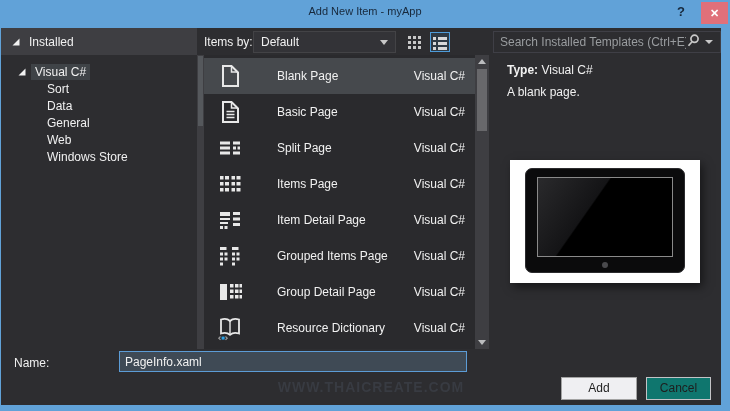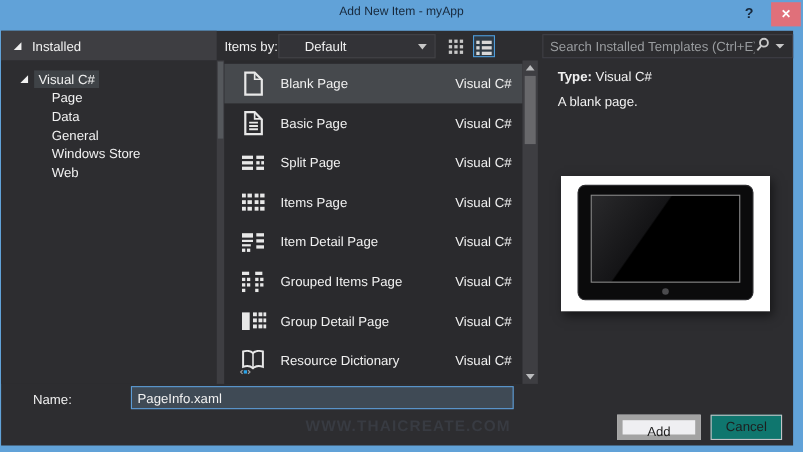--- a/index.html
+++ b/index.html
@@ -11,21 +11,21 @@
   .title { position:absolute; left:0; right:0; top:5px; text-align:center; color:#17283B; font-size:11px; }
   .help-btn { position:absolute; right:40px; top:4px; width:18px; height:20px; text-align:center; color:#17283B; font-size:13px; font-weight:bold; cursor:default; }
   .close-btn { position:absolute; right:2px; top:2px; width:27px; height:22px; background:#E0707A; color:#FFFFFF; font-size:11px; text-align:center; line-height:22px; font-weight:bold; }
 
   .body { position:absolute; left:1px; top:28px; width:720px; height:377px; background:#2D2D30; }
 
   
   .installed-header { position:absolute; left:0; top:0; width:196px; height:27px; background:#3E3E42; display:flex; align-items:center; }
   .installed-header .glyph { margin:0 8px 0 10px; }
   .sortby-label { position:absolute; left:203px; top:7px; color:#F1F1F1; }
-  .sort-dropdown { position:absolute; left:252px; top:3px; width:143px; height:22px; background:#333337; border:1px solid #434346; line-height:20px; padding-left:23px; color:#F1F1F1; }
+  .sort-dropdown { position:absolute; left:252px; top:3px; width:143px; height:22px; background:#333337; border:1px solid #434346; line-height:20px; padding-left:7px; color:#F1F1F1; }
   .sort-caret { position:absolute; right:7px; top:8px; width:0; height:0; border-left:4px solid transparent; border-right:4px solid transparent; border-top:5px solid #C8C8C8; }
   .view-icon { position:absolute; top:4px; width:20px; height:20px; display:flex; align-items:center; justify-content:center; }
   .view-grid { left:404px; }
   .view-list { left:429px; border:1px solid #4E9CDA; background:#2F3A44; }
   .searchbox { position:absolute; left:492px; top:3px; width:228px; height:22px; background:#2D2D30; border:1px solid #3F3F46; display:flex; align-items:center; }
   .searchbox input { flex:1; background:transparent; border:none; outline:none; color:#F1F1F1; font:12px "Liberation Sans",sans-serif; padding-left:6px; }
   .searchbox input::placeholder { color:#999C9F; }
   .search-caret { width:0; height:0; border-left:4px solid transparent; border-right:4px solid transparent; border-top:4px solid #C8C8C8; margin:0 7px 0 4px; }
 
   
@@ -36,44 +36,44 @@
   .tree-child { height:17px; line-height:17px; padding-left:46px; cursor:default; }
   .tree-gap { height:9px; }
   .sidebar-scrollbar { position:absolute; left:196px; top:27px; width:7px; height:294px; background:#3E3E42; }
   .sidebar-scrollbar .thumb { position:absolute; left:1px; top:1px; width:5px; height:70px; background:#55585C; }
 
   
   .template-list { position:absolute; left:203px; top:27px; width:271px; height:294px; background:#2A2A2D; padding-top:3px; }
   .tpl-row { display:flex; align-items:center; height:36px; }
   .tpl-row.selected { background:#46494D; }
   .tpl-icon { width:26px; height:26px; margin-left:13px; display:inline-flex; }
-  .tpl-name { margin-left:12px; flex:1; }
+  .tpl-name { margin-left:34px; flex:1; }
   .tpl-lang { margin-right:10px; }
 
   .list-scrollbar { position:absolute; left:474px; top:27px; width:14px; height:294px; background:#3E3E42; }
   .list-scrollbar .arrow-up { position:absolute; top:4px; left:3px; width:0; height:0; border-left:4px solid transparent; border-right:4px solid transparent; border-bottom:5px solid #BBBCBE; }
   .list-scrollbar .arrow-down { position:absolute; bottom:4px; left:3px; width:0; height:0; border-left:4px solid transparent; border-right:4px solid transparent; border-top:5px solid #BBBCBE; }
   .list-scrollbar .thumb { position:absolute; top:14px; left:2px; width:10px; height:62px; background:#68686B; }
 
   
   .details { position:absolute; left:488px; top:27px; width:184px; height:294px; }
   .type-row { position:absolute; left:18px; top:8px; }
   .type-row b { font-weight:bold; }
   .desc { position:absolute; left:18px; top:30px; }
   .preview-card { position:absolute; left:21px; top:105px; width:190px; height:123px; background:#FFFFFF; box-shadow:3px 4px 9px rgba(0,0,0,0.5); }
   .tablet { position:absolute; left:15px; top:8px; width:160px; height:105px; background:#0B0B0C; border:1px solid #2B2B2E; border-radius:7px; }
   .tablet-screen { position:absolute; left:11px; top:8px; right:11px; bottom:15px; border:1px solid #8A8A8A; background:linear-gradient(125deg, #2A2A2C 0%, #141416 38%, #000000 39%, #000000 100%); }
   .tablet-home { position:absolute; left:50%; bottom:4px; width:6px; height:6px; margin-left:-3px; border-radius:50%; background:#4A4A4D; }
 
   
-  .name-label { position:absolute; left:13px; top:328px;margin-left:16px; }
+  .name-label { position:absolute; left:13px; top:328px; }
   .name-input { position:absolute; left:118px; top:323px; width:348px; height:21px; background:#3F4A55; border:1px solid #5C9CD6; color:#F1F1F1; font:12px "Liberation Sans",sans-serif; padding-left:5px; outline:none; }
   .watermark { position:absolute; left:270px; top:351px; width:200px; text-align:center; color:#383B42; font-weight:bold; font-size:14px; letter-spacing:1px; }
   .btn { position:absolute; top:349px; height:23px; font:12px "Liberation Sans",sans-serif; color:#1E1E1E; text-align:center; line-height:21px; cursor:default; }
-  .btn-add { left:560px; width:76px; background:#EFEFF2; border:5px solid #a3a3a3; }
+  .btn-add { left:560px; width:76px; background:#EFEFF2; border:1px solid #a3a3a3; }
   .btn-cancel { left:645px; width:65px; background:#0f766e; border:1px solid #C3C3C6; }
 
   .glyph svg, .tpl-icon svg, .view-icon svg { display:block; }
 </style>
 </head>
 <body>
 
 <div class="window">
 
   <div class="titlebar">
@@ -140,25 +140,25 @@
 
     <div class="sidebar" id="sidebar-tree">
         <div class="tree-node selected">
           <span class="glyph">
             <svg width="10" height="10">
               <path d="M8.5 1.5v7h-7z" fill="#F1F1F1"></path>
             </svg>
           </span>
           <span class="lbl">Visual C#</span>
         </div>
-        <div class="tree-child">Page</div>
+        <div class="tree-child">Sort</div>
         <div class="tree-child">Data</div>
         <div class="tree-child">General</div>
+        <div class="tree-child">Web</div>
         <div class="tree-child">Windows Store</div>
-        <div class="tree-child">Web</div>
         <div class="tree-gap"></div>
       </div>
     <div class="sidebar-scrollbar">
       <div class="thumb"></div>
     </div>
 
     <div class="template-list" id="template-list">
         <div class="tpl-row selected">
           <span class="tpl-icon">
             <svg width="26" height="26" viewBox="0 0 26 26">

